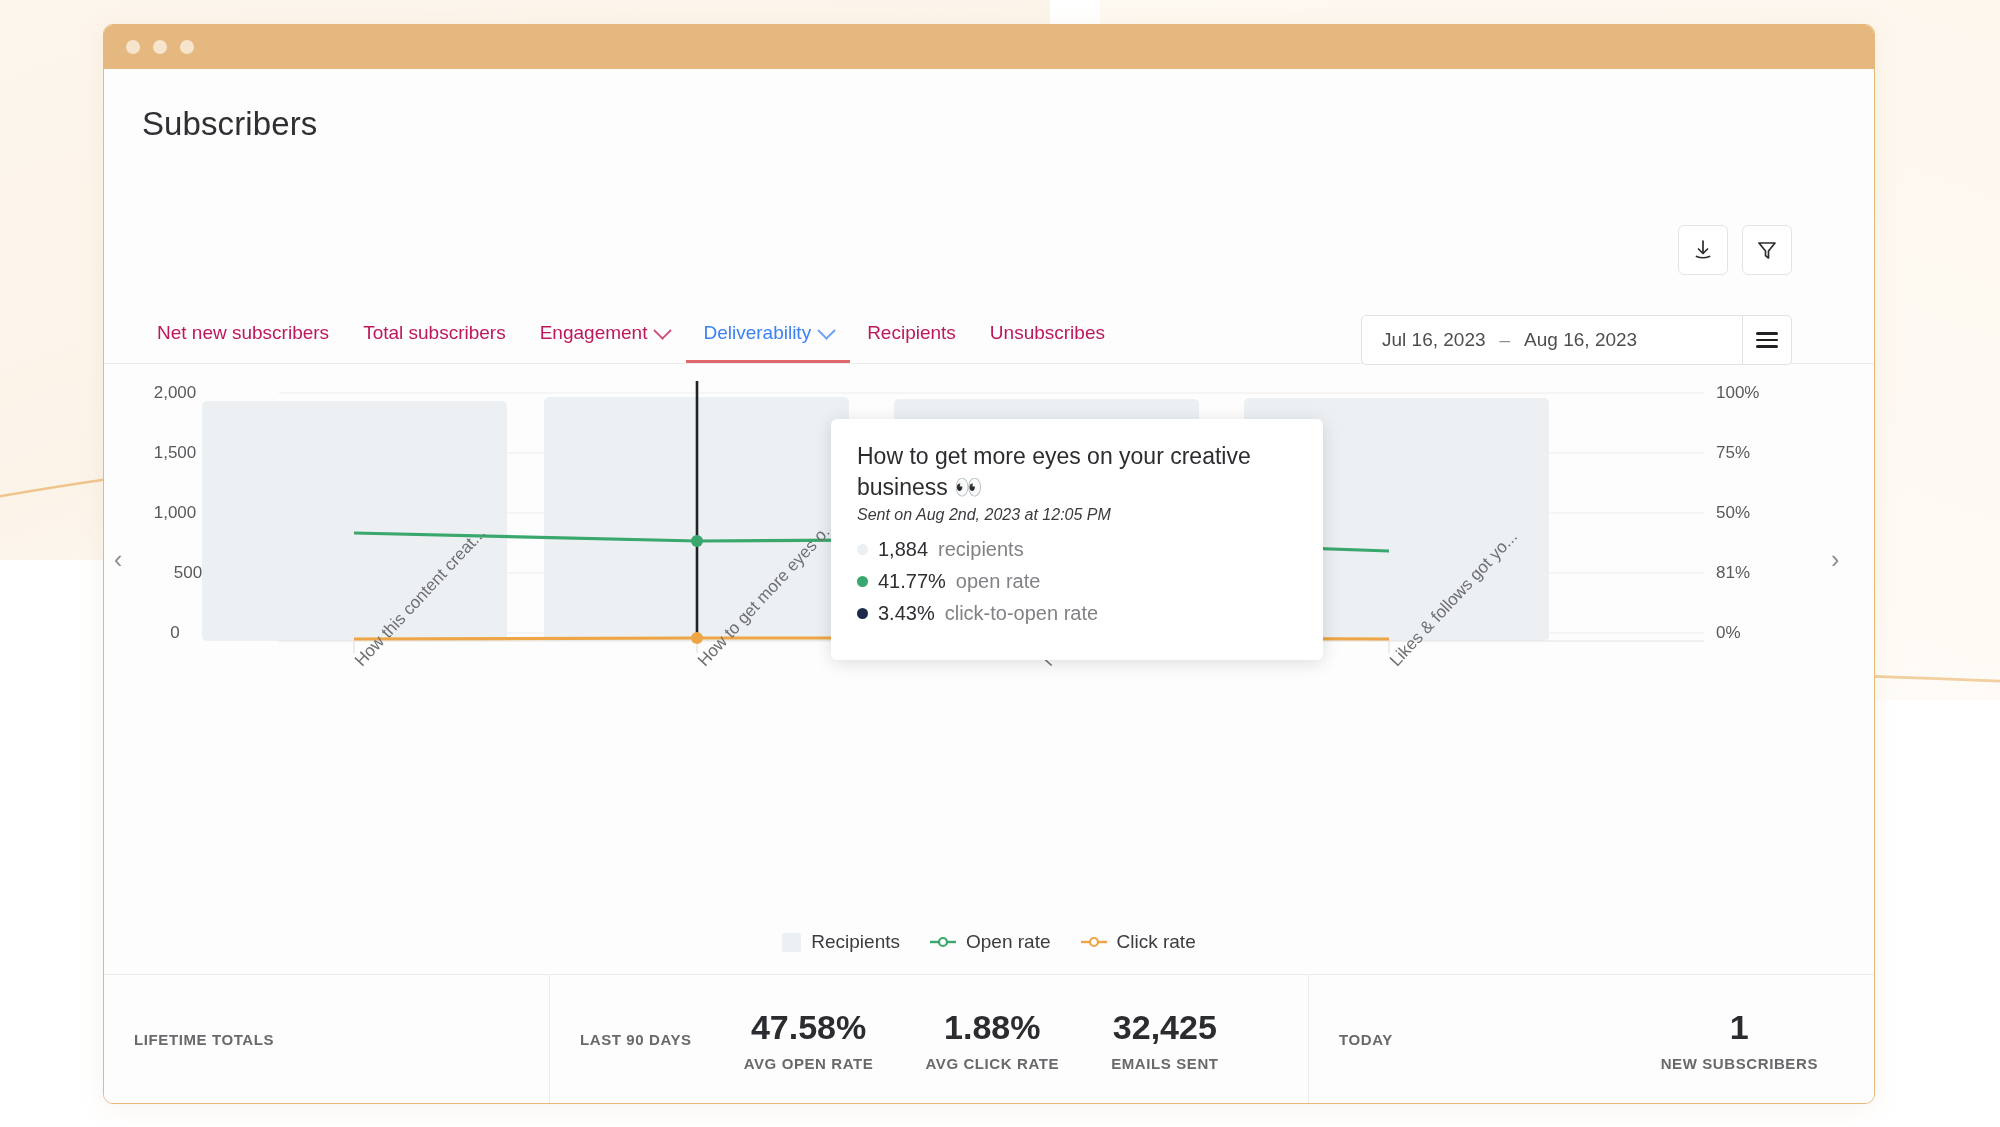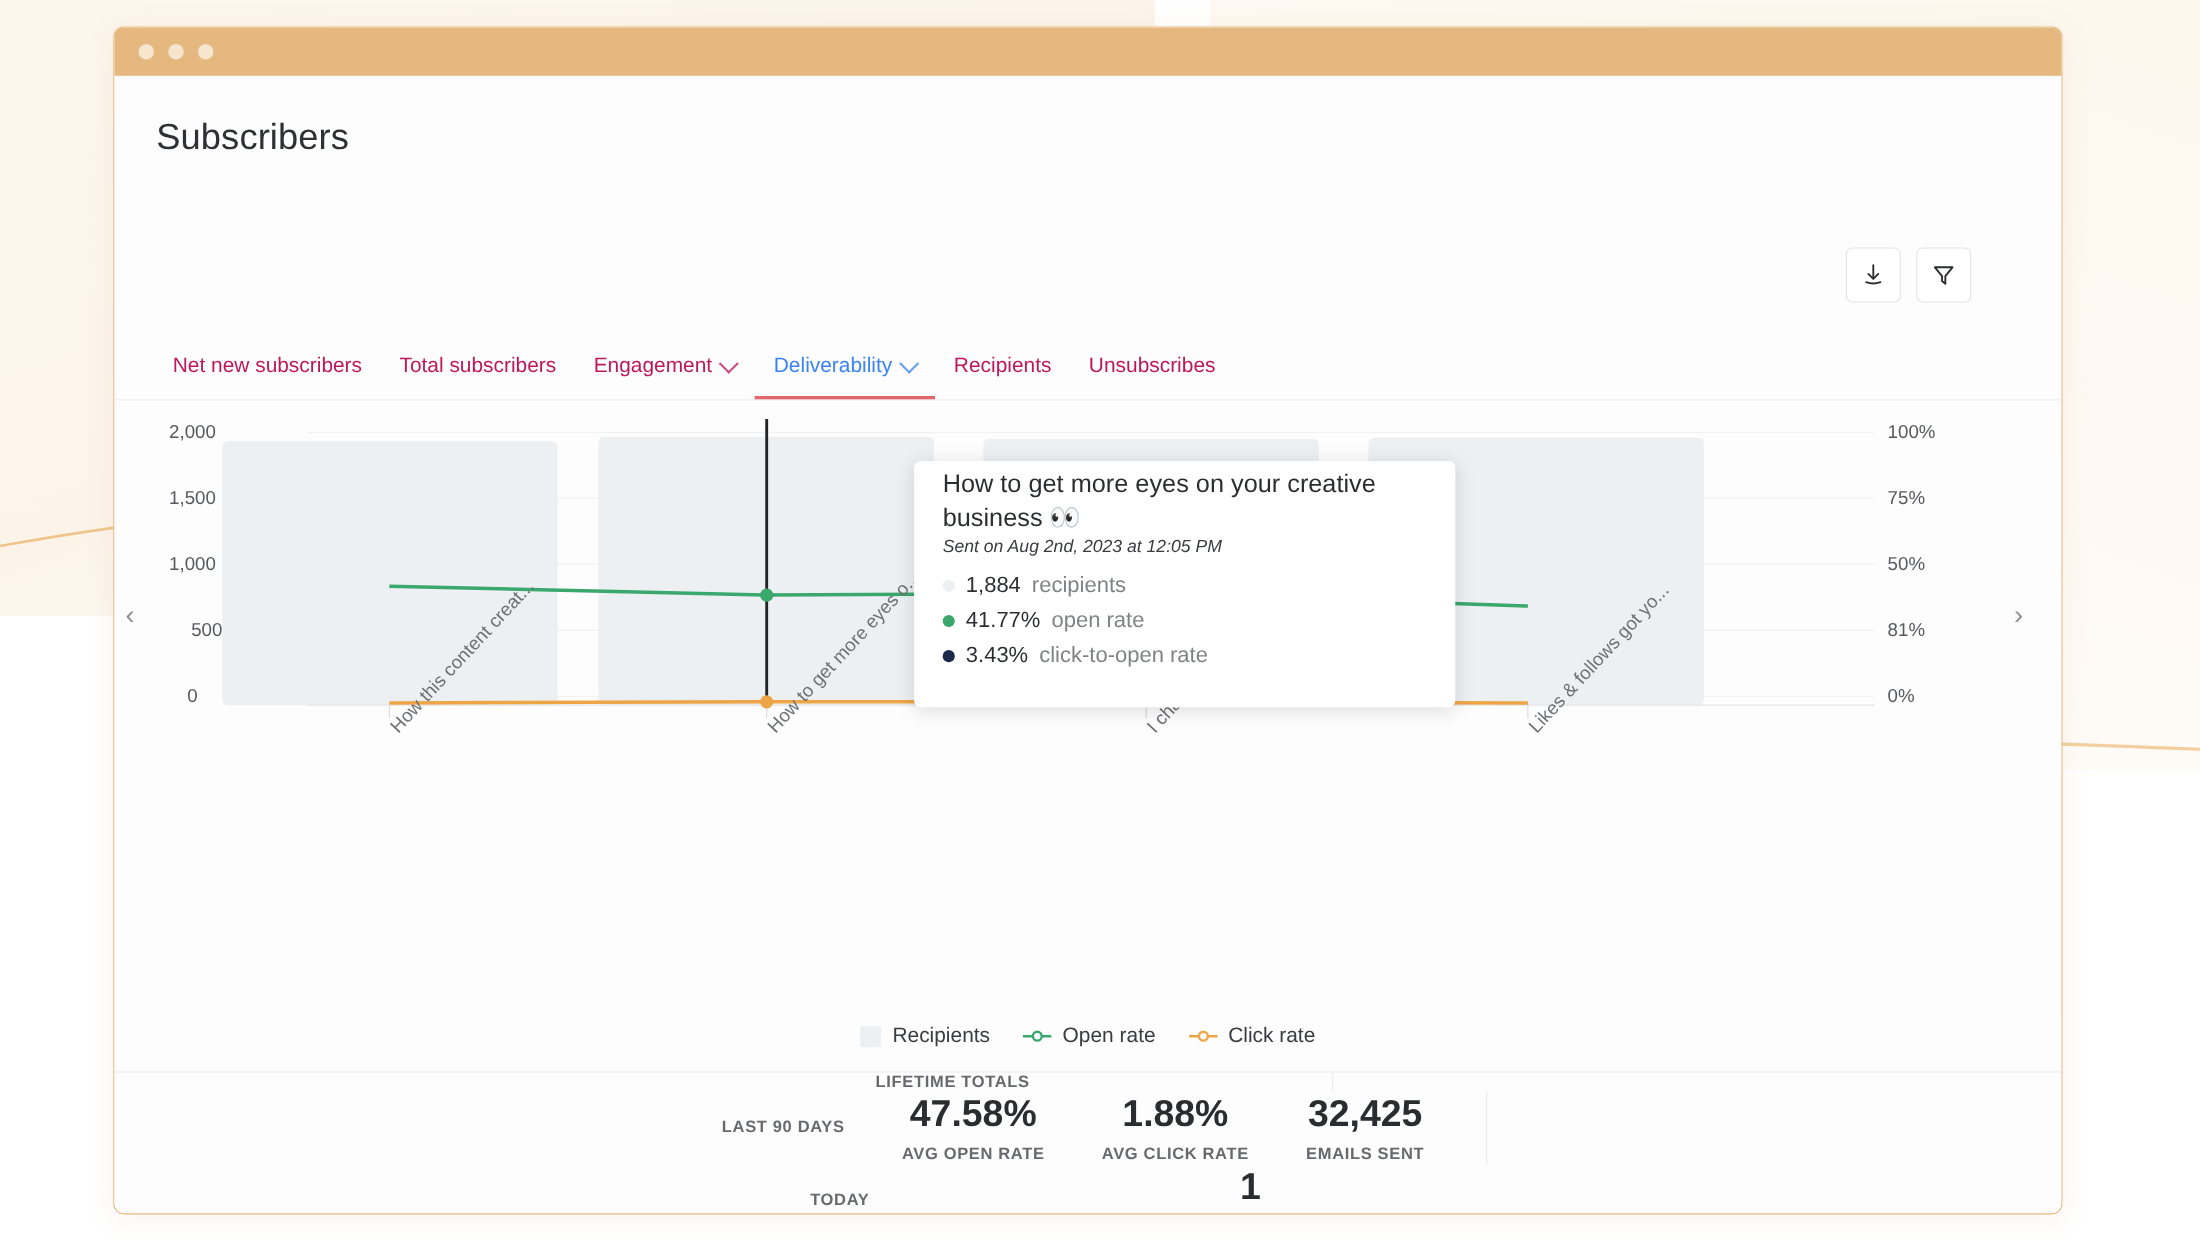--- a/index.html
+++ b/index.html
@@ -221,21 +221,21 @@
 
   
   #tooltip {
     position: absolute;
     left: 727px;
     top: 350px;
     width: 440px;
     background: #ffffff;
     border-radius: 6px;
     box-shadow: 0 3px 18px rgba(0,0,0,.13);
-    padding: 5px 26px 26px 26px;
+    padding: 22px 26px 26px 26px;
     z-index: 20;
   }
   #tt-title {
     font-size: 23px;
     color: #2c2d30;
     line-height: 1.33;
     margin-bottom: 4px;
   }
   #tt-sub {
     font-size: 16px;
@@ -274,21 +274,20 @@
   
   #stats {
     position: absolute;
     left: 0;
     right: 0;
     bottom: 0;
     height: 128px;
     border-top: 1px solid #ececec;
     display: flex;
     align-items: center;
-    flex-direction: column;
   }
   .stat-group {
     display: flex;
     align-items: center;
     height: 100%;
     border-right: 1px solid #ececec;
     padding: 0 30px;
   }
   .stat-group:last-child { border-right: none; }
   .grp-label {
@@ -378,20 +377,34 @@
         </div>
         <div class="tab">
           <span>Recipients</span>
         </div>
         <div class="tab">
           <span>Unsubscribes</span>
         </div>
       </div>
     </div>
 
+    <div id="daterange">
+      <div id="daterange-text">
+        <span>Jul 16, 2023</span>
+        <span class="dr-dash">–</span>
+        <span>Aug 16, 2023</span>
+      </div>
+      <div id="daterange-menu">
+        <span class="hamb">
+          <span></span>
+            <span></span>
+            <span></span>
+        </span>
+      </div>
+    </div>
 
     <div id="chart-zone">
 
       <svg id="chart-svg" width="1770" height="640">
 
         <g stroke="#ededed" stroke-width="1">
           <line x1="175" y1="24" x2="1600" y2="24"></line>
           <line x1="175" y1="84" x2="1600" y2="84"></line>
           <line x1="175" y1="144" x2="1600" y2="144"></line>
           <line x1="175" y1="204" x2="1600" y2="204"></line>

